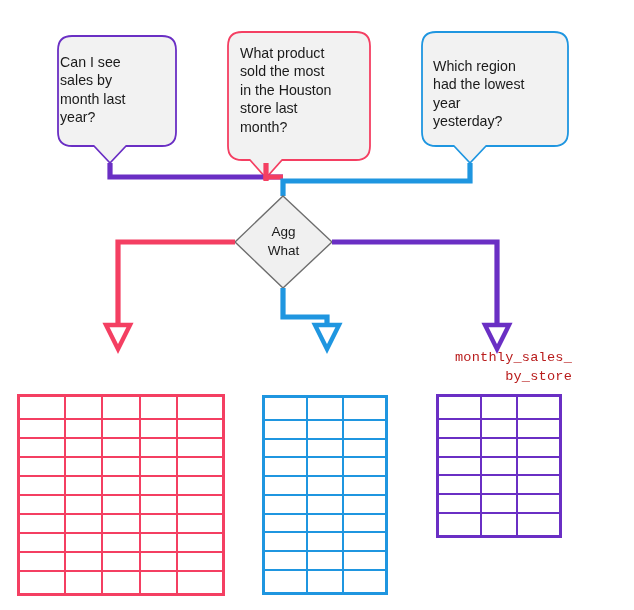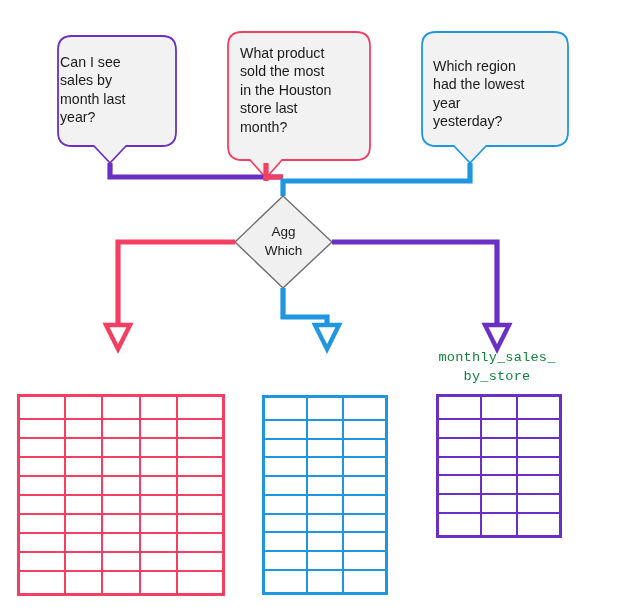--- a/index.html
+++ b/index.html
@@ -135,25 +135,25 @@
 in the Houston
 store last
 month?</div>
 
   <div class="bubble-text" style="left:433px; top:57px; width:128px;">Which region
 had the lowest
 year
 yesterday?</div>
 
   <div class="node-text" style="left:235px; top:222px; width:97px;">Agg
-Which</div>
-
-
-
-  <div class="table-label" style="left:422px; top:348px; width:150px; color:#15803d;">monthly_sales_
+What</div>
+
+
+
+  <div class="table-label" style="left:422px; top:348px; width:150px; color:#b91c1c;text-align:right;">monthly_sales_
 by_store</div>
 
   <table class="grid-table" id="grid-0" style="left:17px; top:394px; width:208px; height:202px; border:3px solid #f43f62;">
       <tbody>
         <tr>
           <td style="border-right: 2px solid rgb(244, 63, 98); border-bottom: 2px solid rgb(244, 63, 98);"></td>
           <td style="border-right: 2px solid rgb(244, 63, 98); border-bottom: 2px solid rgb(244, 63, 98);"></td>
           <td style="border-right: 2px solid rgb(244, 63, 98); border-bottom: 2px solid rgb(244, 63, 98);"></td>
           <td style="border-right: 2px solid rgb(244, 63, 98); border-bottom: 2px solid rgb(244, 63, 98);"></td>
           <td style="border-right: none; border-bottom: 2px solid rgb(244, 63, 98);"></td>

